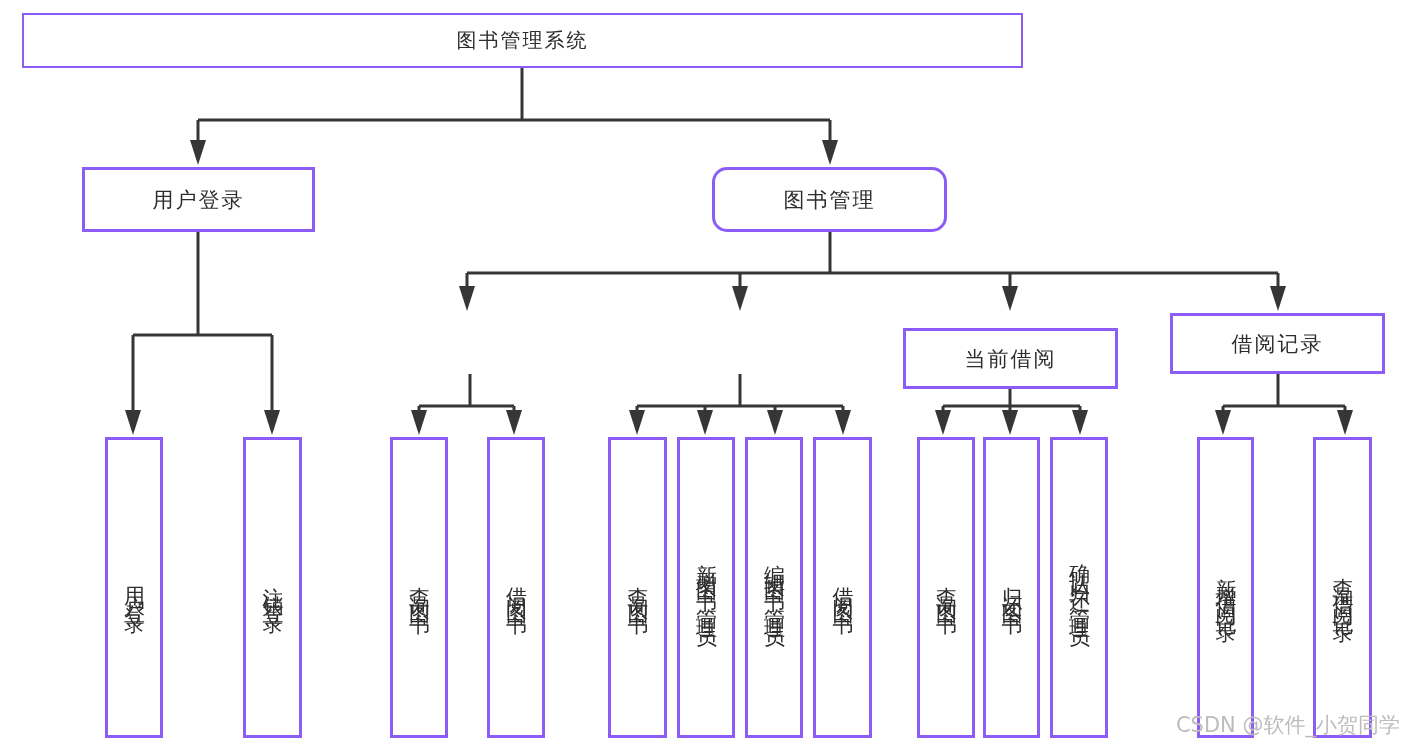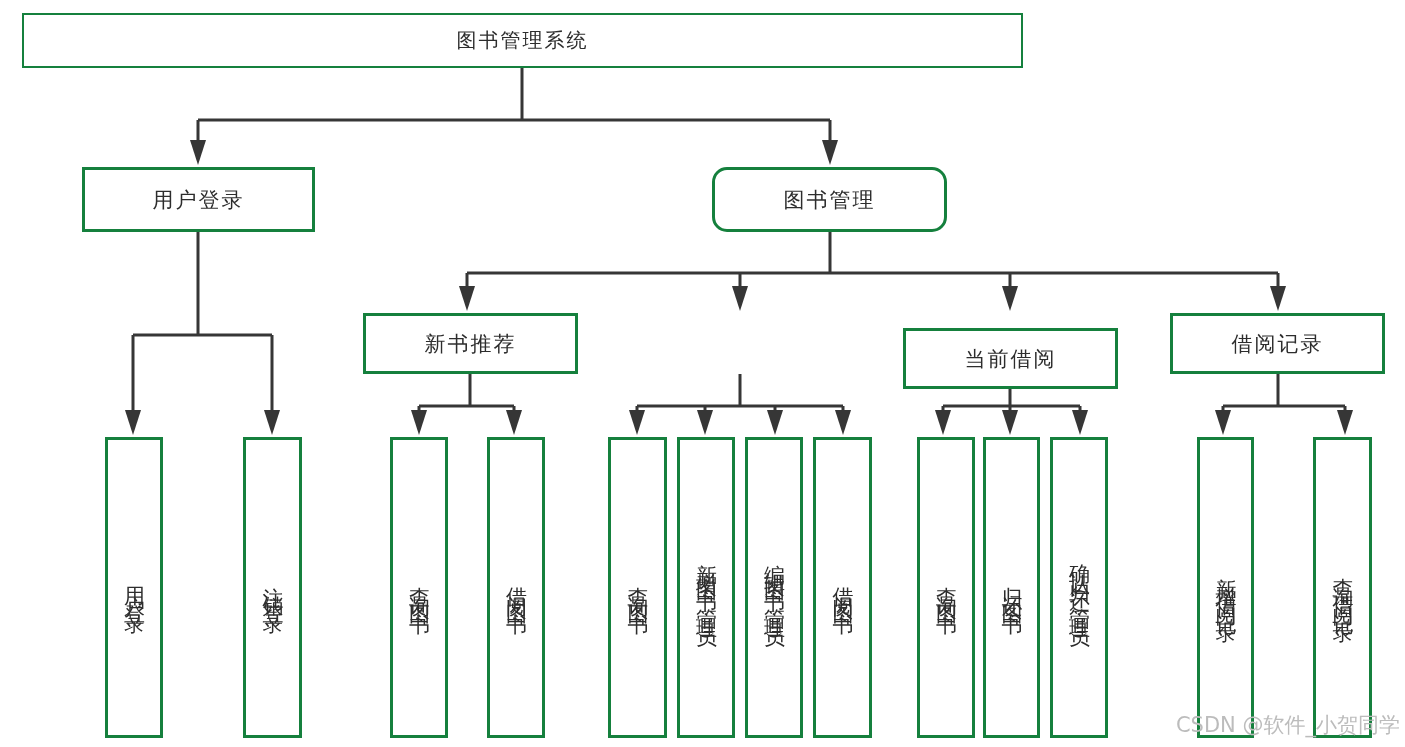--- a/index.html
+++ b/index.html
@@ -19,21 +19,21 @@
     position: absolute;
     left: 0;
     top: 0;
     width: 1405px;
     height: 747px;
     pointer-events: none;
   }
   .node {
     position: absolute;
     box-sizing: border-box;
-    border: 3px solid #15803d;
+    border: 3px solid #8b5cf6;
     background: #ffffff;
     display: flex;
     align-items: center;
     justify-content: center;
     color: #2d2d2d;
   }
   .node.root {
     border-width: 2px;
   }
   .h-label {
@@ -120,23 +120,20 @@
     <span class="h-label">图书管理系统</span>
   </div>
 
   <div class="node" style="left:82px; top:167px; width:233px; height:65px;">
     <span class="h-label">用户登录</span>
   </div>
   <div class="node" style="left:712px; top:167px; width:235px; height:65px;border-radius:15px;">
     <span class="h-label">图书管理</span>
   </div>
 
-  <div class="node" style="left:363px; top:313px; width:215px; height:61px;">
-    <span class="h-label">新书推荐</span>
-  </div>
   <div class="node" style="left:903px; top:328px; width:215px; height:61px;">
     <span class="h-label">当前借阅</span>
   </div>
   <div class="node" style="left:1170px; top:313px; width:215px; height:61px;">
     <span class="h-label">借阅记录</span>
   </div>
 
   <div class="node" style="left:105px; top:437px; width:58px; height:301px;">
     <span class="v-label">用户登录</span>
   </div>

